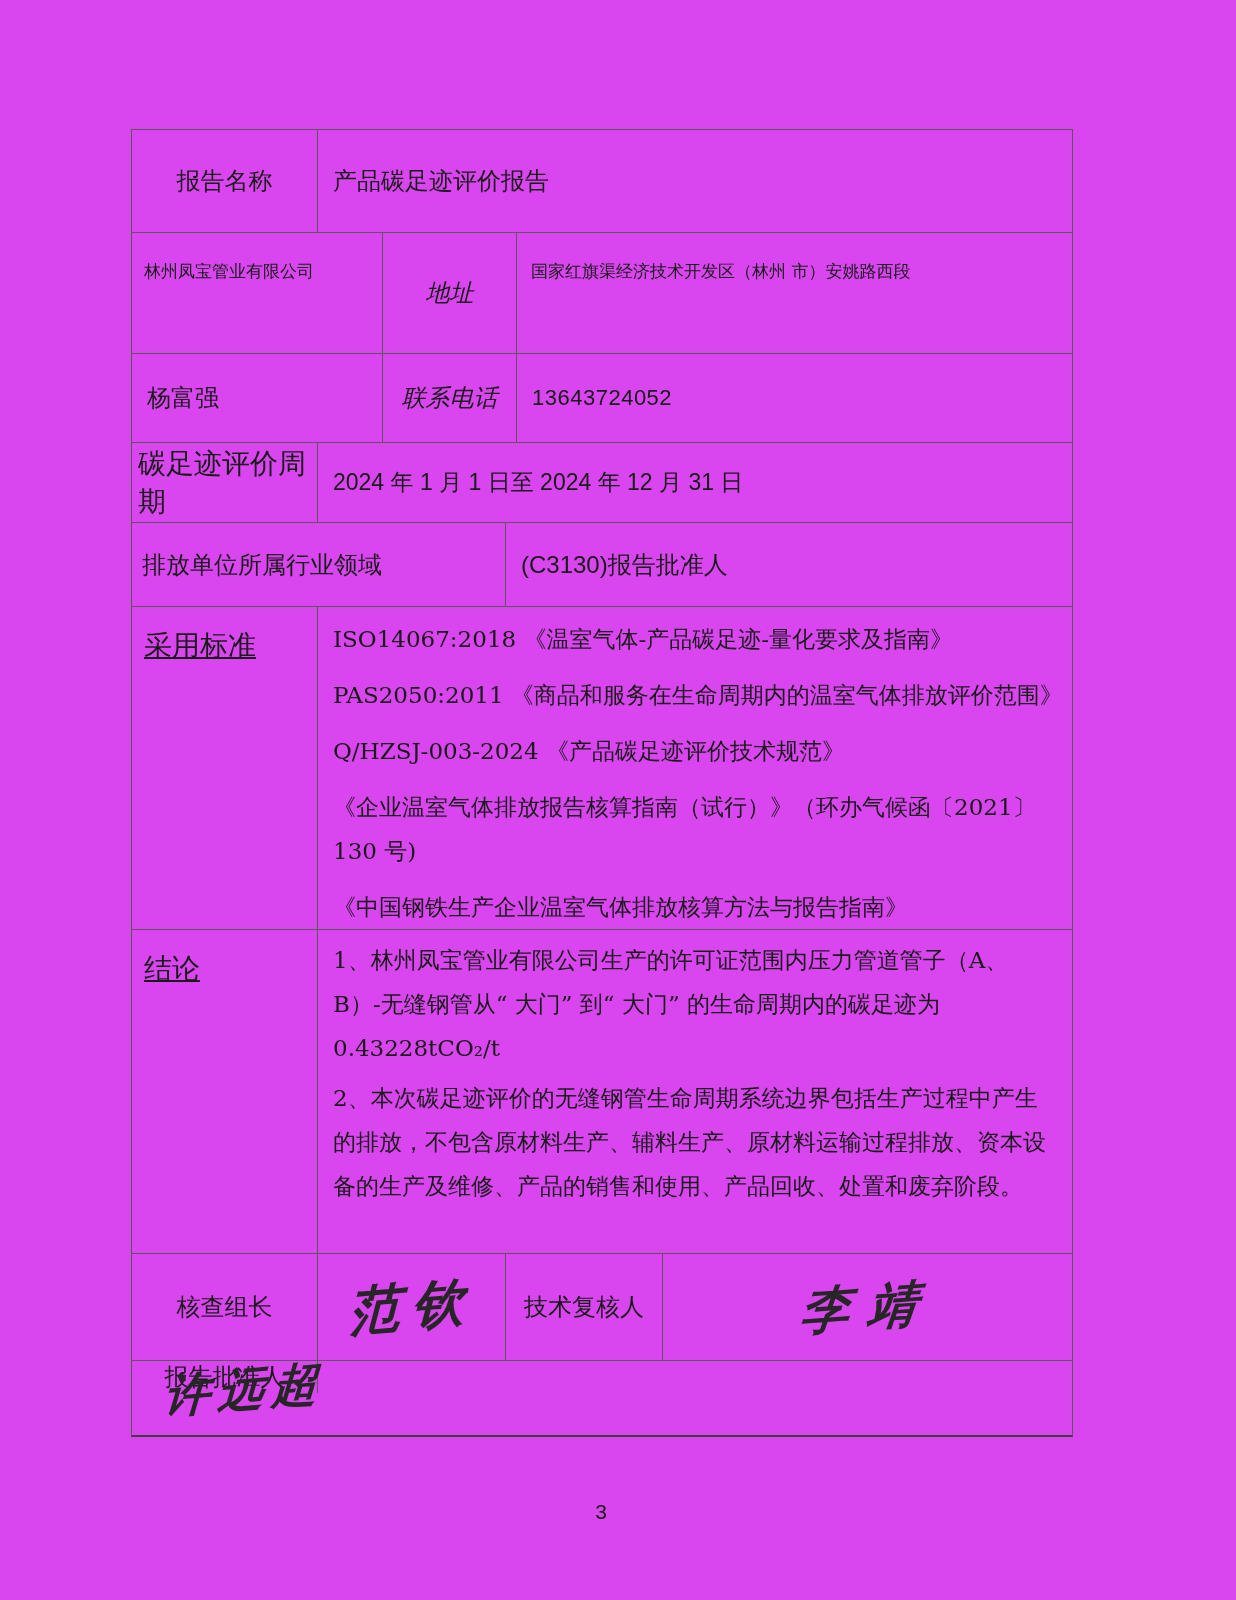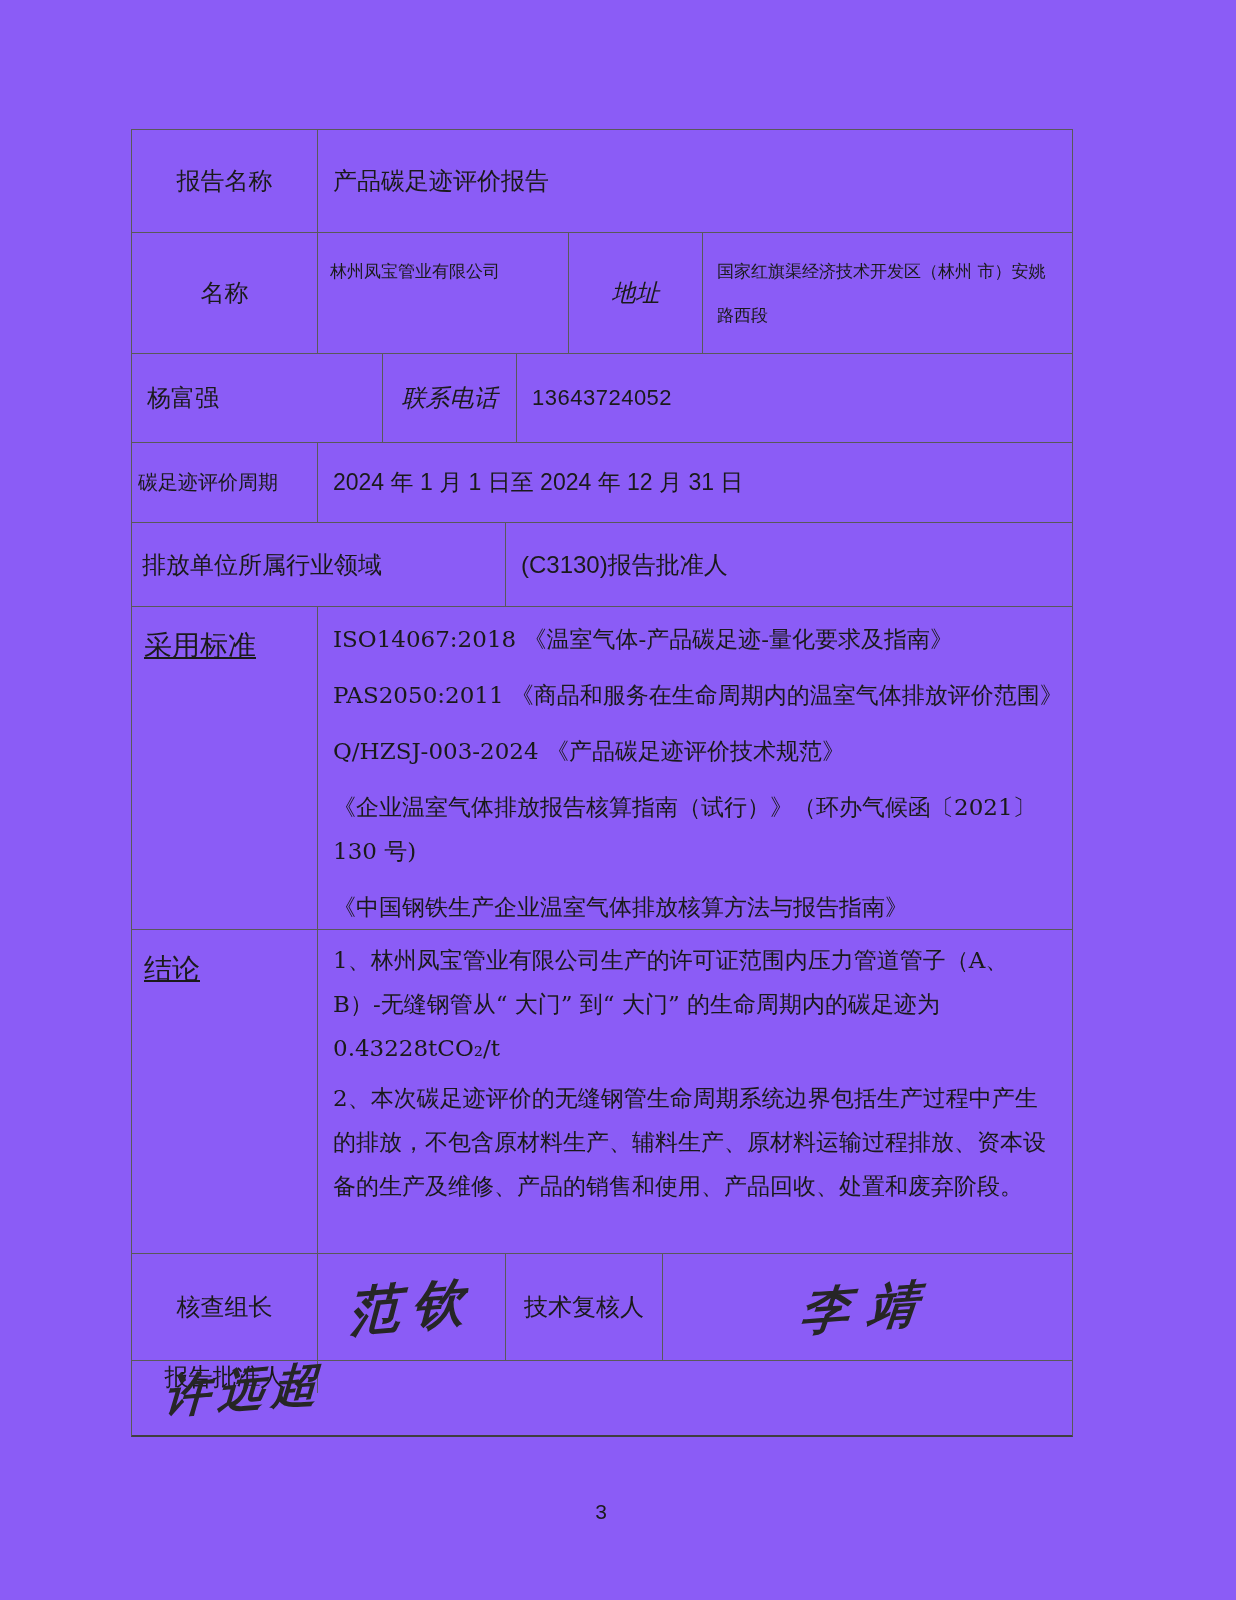--- a/index.html
+++ b/index.html
@@ -1,17 +1,17 @@
 <!DOCTYPE html>
 <html><head>
 <meta charset="utf-8">
 <style>
   html,body{margin:0;padding:0;background:#ffffff;}
   .page{
-    position:relative;width:1236px;height:1600px;background:#8b5cf6;
+    position:relative;width:1236px;height:1600px;background:#d946ef;
     font-family:"DejaVu Serif","Liberation Serif",serif;color:#1a1a1a;
     overflow:hidden;
   }
   .tbl{
     position:absolute;left:131px;top:129px;width:940px;
     border:1px solid #595959;border-bottom-width:2px;border-bottom-color:#3f3f3f;
   }
   .row{display:flex;border-bottom:1px solid #595959;}
   .row:last-child{border-bottom:0;flex-direction:column;}
   .cell{
@@ -25,21 +25,21 @@
   
   .w-lab{width:186px;flex:none;}
   .w2a{width:251px;flex:none;}
   .w2b{width:134px;flex:none;font-style:italic;}
   .wfill{flex:1;}
   .w5a{width:374px;flex:none;}
   .w8a{width:188px;flex:none;}
   .w8b{width:157px;flex:none;}
   
   .lab{justify-content:center;font-size:24px;text-align:center;}
-  .lab-left{justify-content:flex-start;padding-left:6px;font-size:20px;}
+  .lab-left{justify-content:flex-start;padding-left:6px;font-size:28px;}
   .lab-ind{justify-content:flex-start;padding-left:10px;font-size:24px;}
   .lab-top{justify-content:flex-start;align-items:flex-start;padding:20px 0 0 12px;font-size:28px;text-decoration:underline;}
   .val{padding-left:15px;font-size:24px;}
   .val-wrap{display:block;padding:14px 16px 0 12px;font-size:17px;line-height:44px;}
   .val-name{padding:16px 16px 0 12px;}
   .val-addr{padding:16px 18px 0 14px;}
   .sans{font-family:"Liberation Sans","DejaVu Sans",sans-serif;}
   .phone{font-size:22px;letter-spacing:0.5px;}
   .date{font-size:23px;}
   .code{font-family:"Liberation Sans","DejaVu Sans",sans-serif;font-weight:400;font-size:24px;}
@@ -71,21 +71,20 @@
 
 <div class="page">
   <div class="tbl">
 
     <div class="row h1">
       <div class="cell w-lab lab">报告名称</div>
       <div class="cell wfill val">产品碳足迹评价报告</div>
     </div>
 
     <div class="row h2">
-      <div class="cell w-lab lab">名称</div>
       <div class="cell w2a val-wrap val-name">林州凤宝管业有限公司</div>
       <div class="cell w2b lab">地址</div>
       <div class="cell wfill val-wrap val-addr">国家红旗渠经济技术开发区（林州 市）安姚路西段</div>
     </div>
 
     <div class="row h3">
       <div class="cell w2a val">杨富强</div>
       <div class="cell w2b lab">联系电话</div>
       <div class="cell wfill val sans phone">13643724052</div>
     </div>

